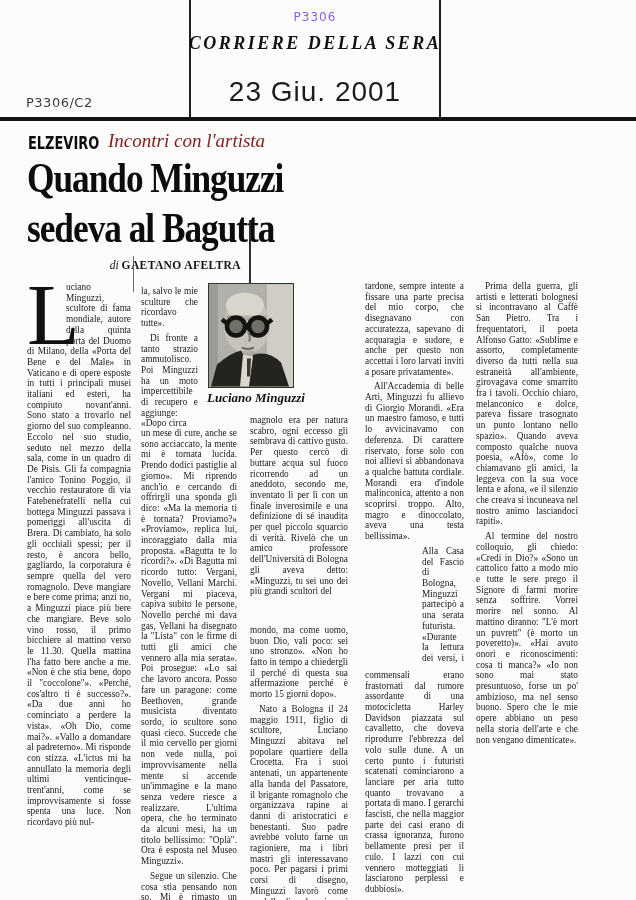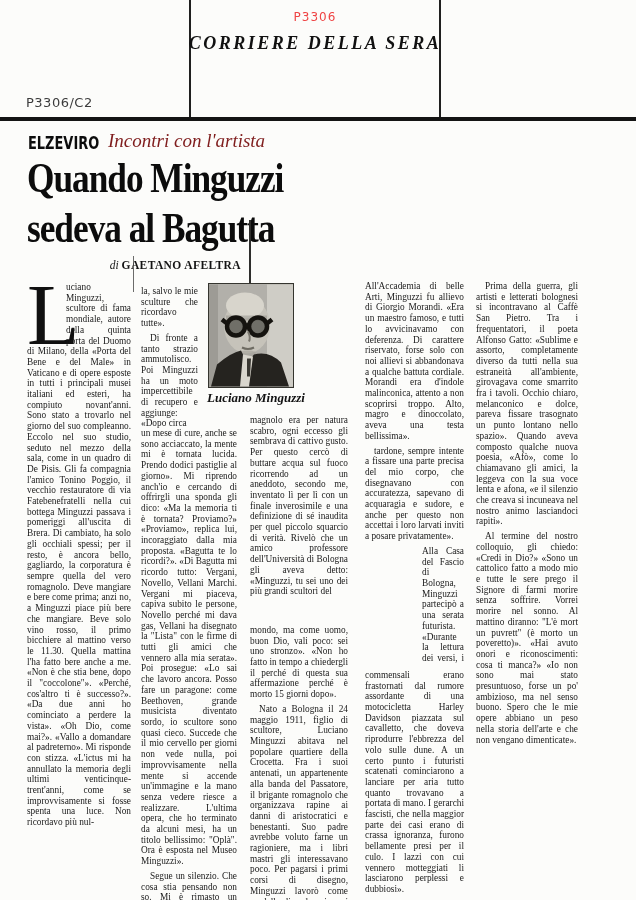--- a/index.html
+++ b/index.html
@@ -1,21 +1,21 @@
 <!DOCTYPE html>
 <html><head>
 <meta charset="utf-8">
 <style>
   html,body{margin:0;padding:0;background:#e9e9e7;}
   .page{position:relative;width:636px;height:900px;background:#fcfcfa;overflow:hidden;
         font-family:"Liberation Serif",serif;color:#1b1b1b;}
   
   .vline{position:absolute;top:0;width:2px;height:118px;background:#1f1f1f;}
   .code-top{position:absolute;left:190px;top:10px;width:250px;text-align:center;
-            font-family:"DejaVu Sans",sans-serif;font-size:12px;letter-spacing:1px;color:#ef4444;}
+            font-family:"DejaVu Sans",sans-serif;font-size:12px;letter-spacing:1px;color:#8b5cf6;}
   .masthead{position:absolute;left:150px;top:33px;width:330px;text-align:center;
             font-weight:bold;font-style:italic;font-size:18px;letter-spacing:2.5px;color:#111;}
   .code-left{position:absolute;left:26px;top:95px;
              font-family:"DejaVu Sans",sans-serif;font-size:13px;letter-spacing:.5px;color:#3c3c3c;}
   .date{position:absolute;left:190px;top:76px;width:250px;text-align:center;
         font-family:"Liberation Sans",sans-serif;font-size:28px;letter-spacing:1px;color:#1c1c1c;}
   .hrule{position:absolute;left:0;top:117px;width:636px;height:4px;background:#141414;}
   
   .kicker-label{position:absolute;left:28px;top:132px;font-family:"DejaVu Sans",sans-serif;
                 font-weight:bold;font-size:18px;color:#0d0d0d;transform:scaleX(.72);transform-origin:left top;
@@ -46,20 +46,21 @@
 </head>
 <body>
 
 <div class="page">
 
   <div class="vline" style="left:189px;"></div>
   <div class="vline" style="left:439px;"></div>
   <div class="code-top">P3306</div>
   <div class="masthead">CORRIERE DELLA SERA</div>
   <div class="code-left">P3306/C2</div>
+  <div class="date">23 Giu. 2001</div>
   <div class="hrule"></div>
 
   <div class="kicker-label">ELZEVIRO</div>
   <div class="kicker-series">Incontri con l'artista</div>
 
   <div class="headline">
     <div>Quando Minguzzi</div>
     <div>sedeva al Bagutta</div>
   </div>
 
@@ -118,22 +119,22 @@
       </div>
     <span class="gap-spacer"></span>
     <div class="col flush" style="position:static;">
         <p>mondo, ma come uomo, buon Dio, vali poco: sei uno stronzo». «Non ho fatto in tempo a chiedergli il perché di questa sua affermazione perché è morto 15 giorni dopo».</p>
         <p>Nato a Bologna il 24 maggio 1911, figlio di scultore, Luciano Minguzzi abitava nel popolare quartiere della Crocetta. Fra i suoi antenati, un appartenente alla banda del Passatore, il brigante romagnolo che organizzava rapine ai danni di aristocratici e benestanti. Suo padre avrebbe voluto farne un ragioniere, ma i libri mastri gli interessavano poco. Per pagarsi i primi corsi di disegno, Minguzzi lavorò come modello di nudo nei corsi serali frequentati soprattutto da donne. «Quelle pittrici</p>
       </div>
   </div>
 
   <div class="col flush" style="left:361px;top:277px;width:107px;">
     <div class="col flush" style="position:static;">
+        <p>tardone, sempre intente a fissare una parte precisa del mio corpo, che disegnavano con accuratezza, sapevano di acquaragia e sudore, e anche per questo non accettai i loro larvati inviti a posare privatamente».</p>
         <p>All'Accademia di belle Arti, Minguzzi fu allievo di Giorgio Morandi. «Era un maestro famoso, e tutti lo avvicinavamo con deferenza. Di carattere riservato, forse solo con noi allievi si abbandonava a qualche battuta cordiale. Morandi era d'indole malinconica, attento a non scoprirsi troppo. Alto, magro e dinoccolato, aveva una testa bellissima».</p>
-        <p>tardone, sempre intente a fissare una parte precisa del mio corpo, che disegnavano con accuratezza, sapevano di acquaragia e sudore, e anche per questo non accettai i loro larvati inviti a posare privatamente».</p>
       </div>
     <div class="wraps">
       <span class="inset-spacer"></span>
       <div class="col flush" style="position:static;">
           <p>Alla Casa del Fascio di Bologna, Minguzzi partecipò a una serata futurista. «Durante la lettura dei versi, i commensali erano frastornati dal rumore assordante di una motocicletta Harley Davidson piazzata sul cavalletto, che doveva riprodurre l'ebbrezza del volo sulle dune. A un certo punto i futuristi scatenati cominciarono a lanciare per aria tutto quanto trovavano a portata di mano. I gerarchi fascisti, che nella maggior parte dei casi erano di crassa ignoranza, furono bellamente presi per il culo. I lazzi con cui vennero motteggiati li lasciarono perplessi e dubbiosi».</p>
         </div>
     </div>
   </div>
 
   <div class="col" style="left:472px;top:277px;width:110px;">

